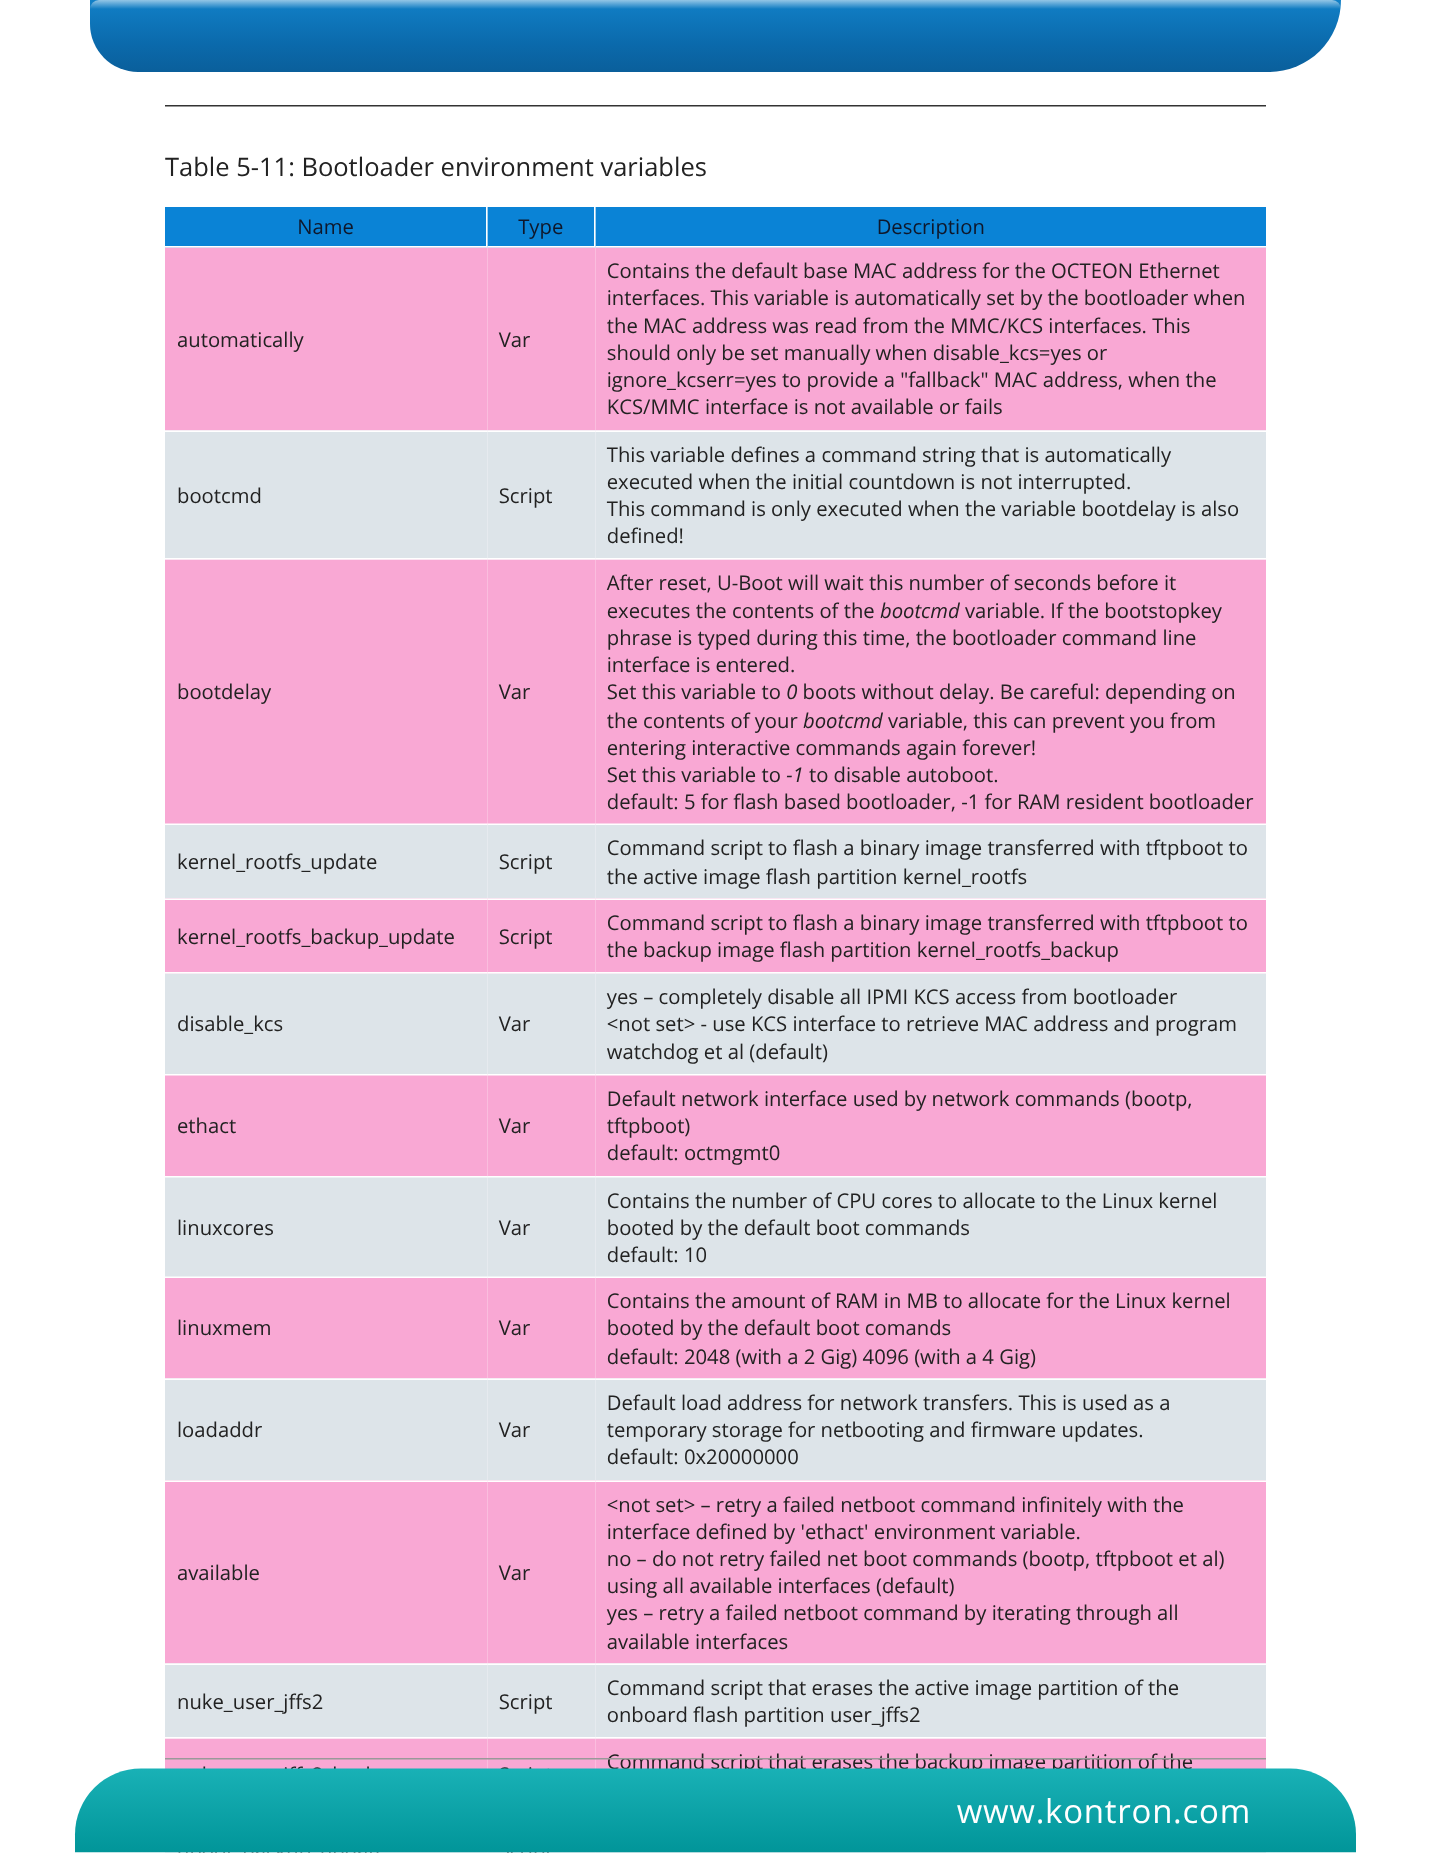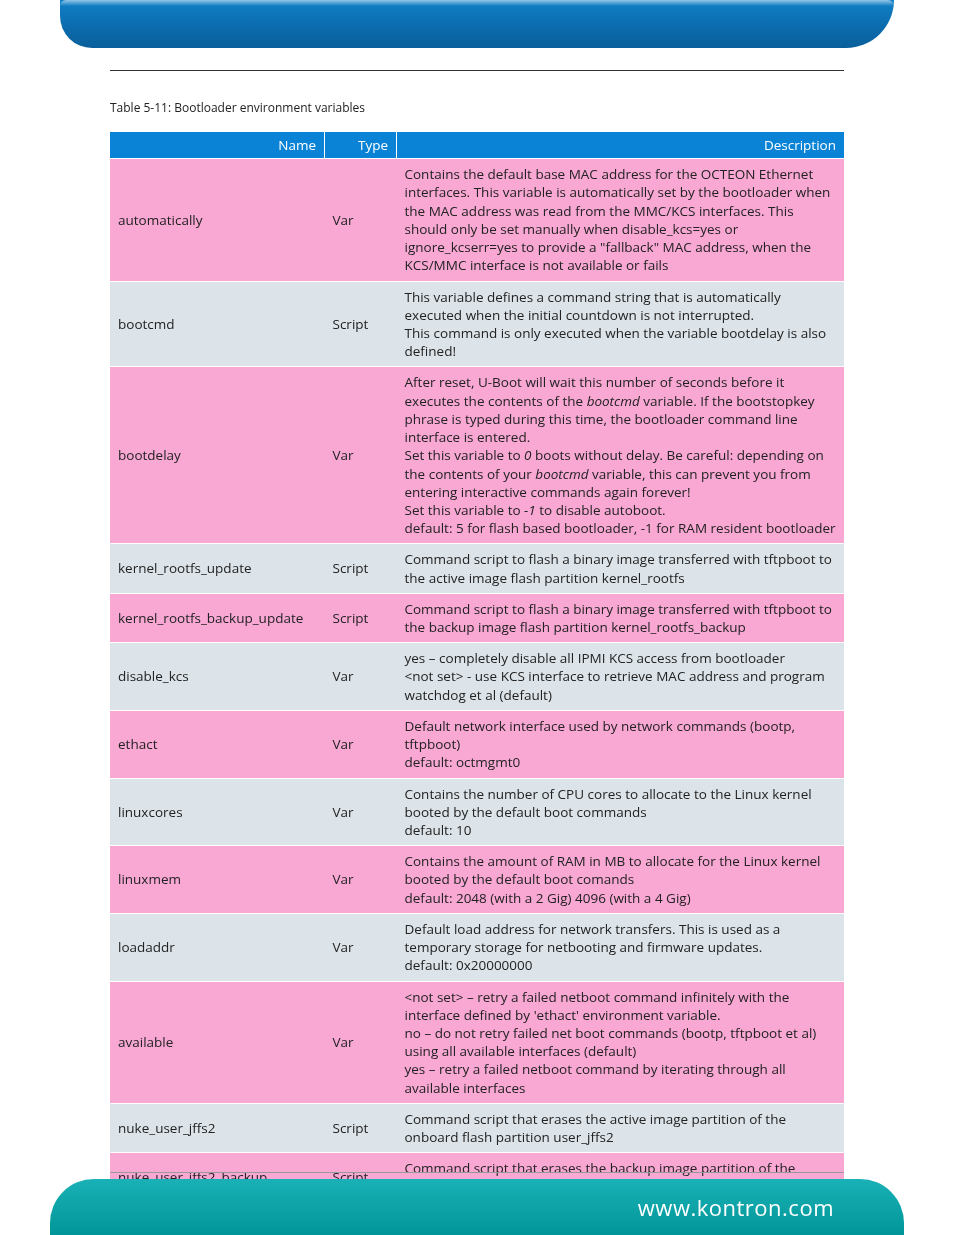--- a/index.html
+++ b/index.html
@@ -42,36 +42,36 @@
     right: 110px;
     top: 70px;
   }
   .divider-top {
     height: 1px;
     background: #333;
     margin-top: 0;
   }
   .table-title {
     margin-top: 28px;
-    font-size: 12px;
+    font-size: 17px;
     font-weight: 500;
     color: #222;
   }
   
   table.vars {
     width: 100%;
     border-collapse: collapse;
     margin-top: 16px;
     font-size: 13.5px;
     line-height: 1.35;
   }
   table.vars th {
     background: #0a83d6;
-    color: #ffffff;
-    text-align: right;
+    color: #0f172a;
+    text-align: center;
     font-weight: 500;
     padding: 4px 8px;
     border-left: 1px solid #fff;
   }
   table.vars th:first-child { border-left: none; }
   table.vars td {
     padding: 6px 8px;
     vertical-align: middle;
     border-top: 1px solid #fff;
   }

